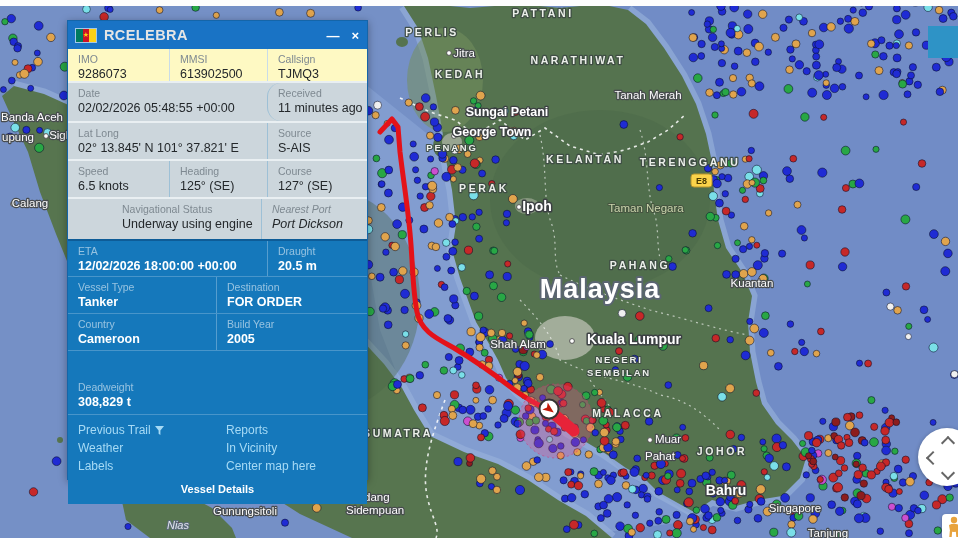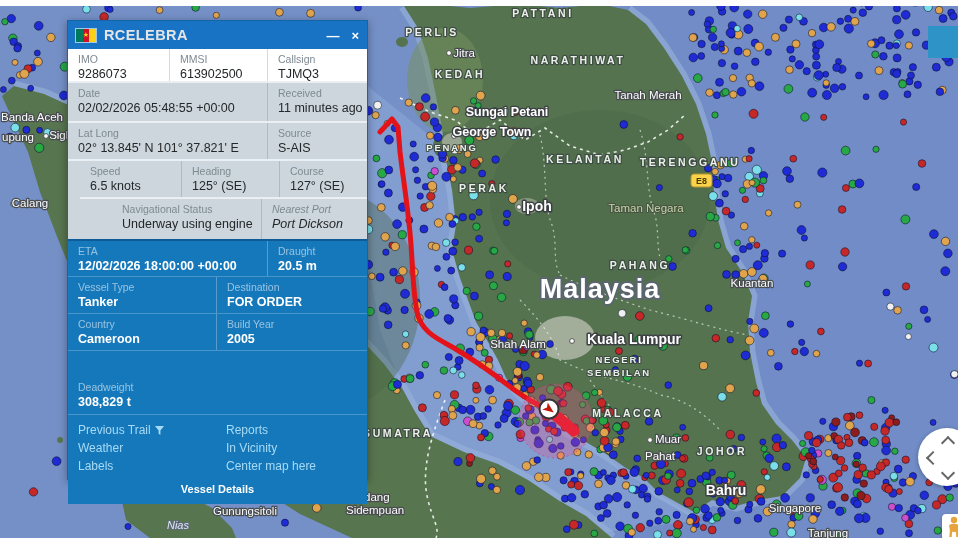--- a/index.html
+++ b/index.html
@@ -16,21 +16,21 @@
   .flag{width:20px;height:13px;display:flex;box-shadow:0 0 0 1px rgba(255,255,255,.6);position:relative;flex:0 0 auto;}
   .flag .fg{flex:1;background:#007a5e;}
   .flag .fr{flex:1;background:#ce1126;position:relative;}
   .flag .fy{flex:1;background:#fcd116;}
   .flag .fr::after{content:"★";position:absolute;left:50%;top:50%;transform:translate(-50%,-54%);color:#fcd116;font-size:7px;}
   .panel-title{color:#e5e5e5;font-weight:bold;font-size:14.5px;letter-spacing:.4px;flex:1;}
   .win-btns{display:flex;gap:12px;color:#fff;font-weight:bold;}
   .win-btns span{cursor:pointer;font-size:13px;line-height:1;}
   .info{background:#ccd6dc;}
   .row{display:flex;border-bottom:2px solid #e9eff2;box-sizing:border-box;}
-  .row.r-white{background:#ffffff;}
+  .row.r-white{background:#fef9c3;}
   .cell{box-sizing:border-box;padding:3px 4px 3px 10px;border-left:1px solid #9dc0d6;overflow:hidden;}
   .row.r-white .cell{border-left-color:#c9dce8;}
   .cell:first-child{border-left:none;}
   .lbl{font-size:10.5px;color:#7e8991;line-height:14px;white-space:nowrap;}
   .val{font-size:12.5px;color:#24282b;line-height:16px;white-space:nowrap;}
   .blue-sec{background:#1578bb;color:#fff;}
   .blue-sec .row{border-bottom:1px solid rgba(255,255,255,.22);}
   .blue-sec .cell{border-left:1px solid rgba(255,255,255,.28);}
   .blue-sec .cell:first-child{border-left:none;}
   .blue-sec .lbl{color:rgba(255,255,255,.55);}
@@ -1126,36 +1126,36 @@
         <div class="cell" style="flex:1;">
           <div class="lbl">Callsign</div>
             <div class="val">TJMQ3</div>
         </div>
       </div>
       <div class="row" style="height:40px;">
         <div class="cell" style="width:199px;">
           <div class="lbl">Date</div>
             <div class="val">02/02/2026 05:48:55 +00:00</div>
         </div>
-        <div class="cell" style="flex:1;">
+        <div class="cell" style="flex:1;border-radius:14px;">
           <div class="lbl">Received</div>
             <div class="val">11 minutes ago</div>
         </div>
       </div>
       <div class="row" style="height:38px;">
         <div class="cell" style="width:199px;">
           <div class="lbl">Lat Long</div>
             <div class="val">02° 13.845' N 101° 37.821' E</div>
         </div>
         <div class="cell" style="flex:1;">
           <div class="lbl">Source</div>
             <div class="val">S-AIS</div>
         </div>
       </div>
-      <div class="row" style="height:38px;margin-left:12px;">
+      <div class="row" style="height:38px;">
         <div class="cell" style="width:101px;">
           <div class="lbl">Speed</div>
             <div class="val">6.5 knots</div>
         </div>
         <div class="cell" style="width:98px;">
           <div class="lbl">Heading</div>
             <div class="val">125° (SE)</div>
         </div>
         <div class="cell" style="flex:1;">
           <div class="lbl">Course</div>

